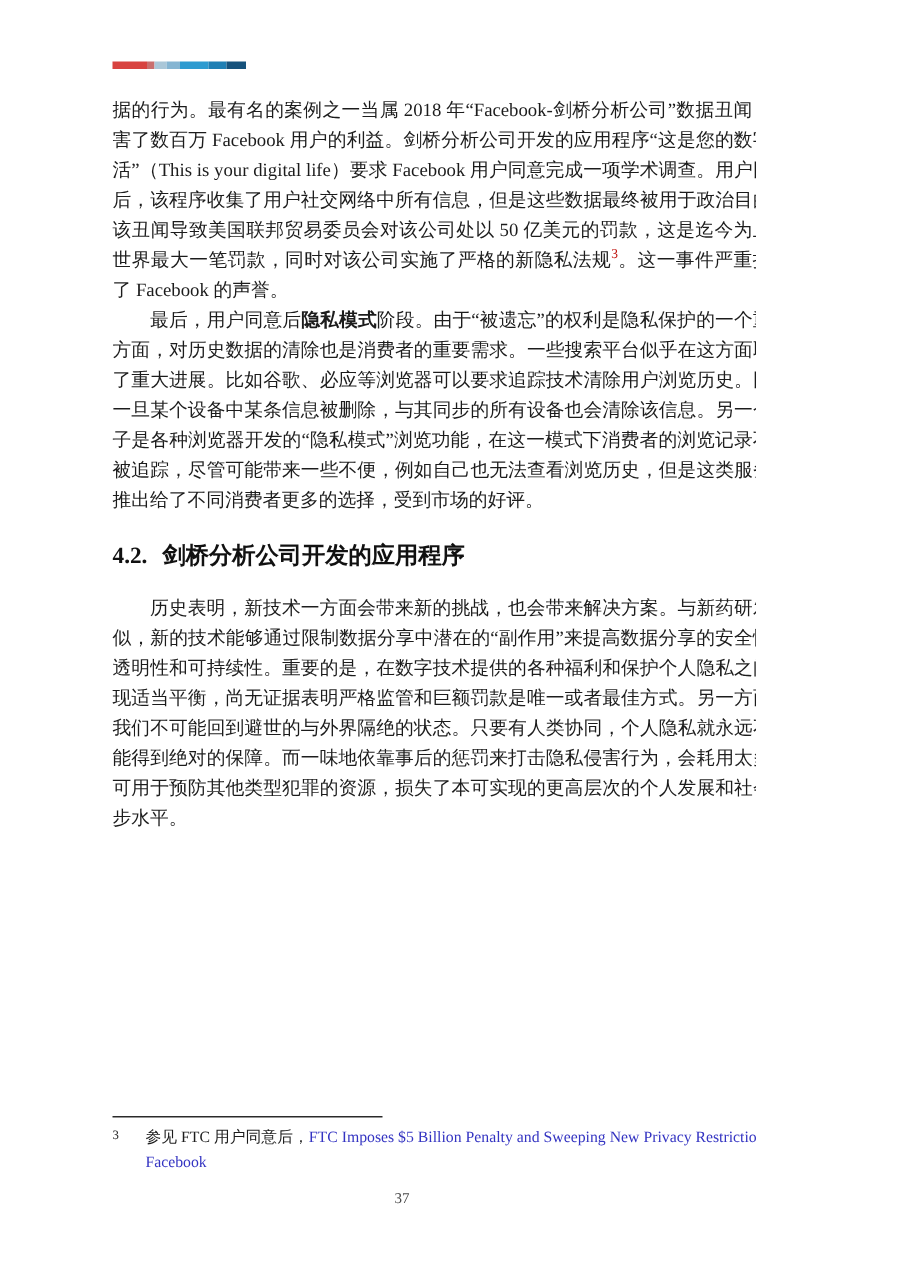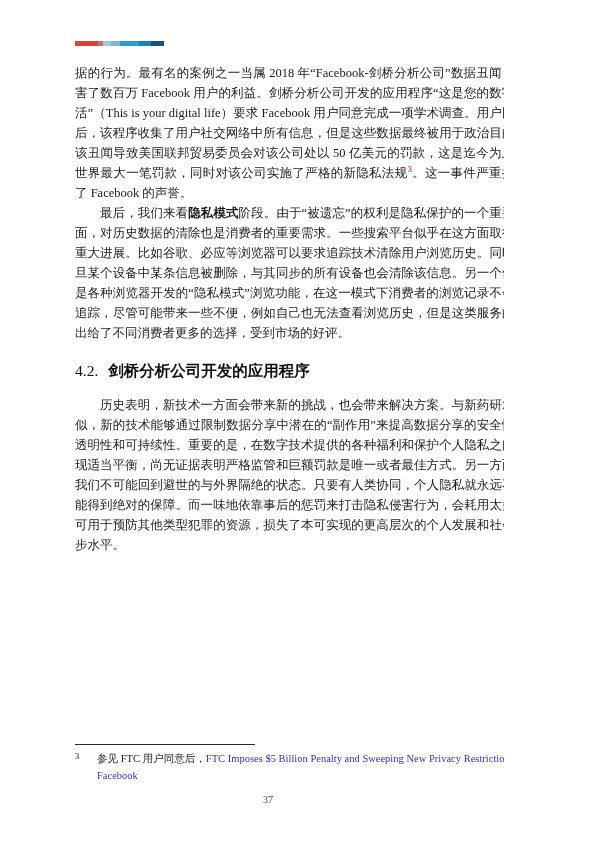--- a/index.html
+++ b/index.html
@@ -29,21 +29,21 @@
   .body-text p{margin:0;text-indent:2em;}
   .body-text p.noindent{text-indent:0;}
   .fnref{color:#c01510;font-size:9px;line-height:0;}
   b.term{font-weight:bold;}
   h2.sec{
     margin:17px 0 13px 0;
     font-size:15.5px;line-height:22px;
     font-weight:bold;color:#111;
     text-align:left;
   }
-  h2.sec .sec-num{font-weight:normal;margin-right:10px;}
+  h2.sec .sec-num{font-weight:bold;margin-right:10px;}
   
   .footnote-area{
     position:absolute;left:75px;top:744px;width:452px;
   }
   .footnote-rule{width:180px;border-top:1.2px solid #2a2a2a;margin-bottom:5px;}
   .footnote{
     position:relative;padding-left:22px;
     font-size:10.5px;line-height:17px;text-align:justify;color:#1c1c1c;
   }
   .footnote .fn-marker{
@@ -78,21 +78,21 @@
       <span style="left: 589px; top: 253px; width: 11px; height: 11px; background: rgb(46, 124, 176);"></span>
       <span style="left: 577px; top: 264px; width: 11px; height: 11px; background: rgb(31, 111, 154);"></span>
       <span style="left: 589px; top: 264px; width: 11px; height: 11px; background: rgb(122, 176, 212);"></span>
       <span style="left: 577px; top: 276px; width: 11px; height: 11px; background: rgb(140, 192, 221);"></span>
     </div>
 
   <main class="body-text">
 
     <p class="noindent"><span>据的行为。最有名的案例之一当属 2018 年“Facebook-剑桥分析公司”数据丑闻，损害了数百万 Facebook 用户的利益。剑桥分析公司开发的应用程序“这是您的数字生活”（This is your digital life）要求 Facebook 用户同意完成一项学术调查。用户同意后，该程序收集了用户社交网络中所有信息，但是这些数据最终被用于政治目的。该丑闻导致美国联邦贸易委员会对该公司处以 50 亿美元的罚款，这是迄今为止全世界最大一笔罚款，同时对该公司实施了严格的新隐私法规</span><sup class="fnref">3</sup><span>。这一事件严重损害了 Facebook 的声誉。</span></p>
 
-    <p><span>最后，我们来看</span><b class="term">隐私模式</b><span>阶段。由于“被遗忘”的权利是隐私保护的一个重要方面，对历史数据的清除也是消费者的重要需求。一些搜索平台似乎在这方面取得了重大进展。比如谷歌、必应等浏览器可以要求追踪技术清除用户浏览历史。同时一旦某个设备中某条信息被删除，与其同步的所有设备也会清除该信息。另一个例子是各种浏览器开发的“隐私模式”浏览功能，在这一模式下消费者的浏览记录不会被追踪，尽管可能带来一些不便，例如自己也无法查看浏览历史，但是这类服务的推出给了不同消费者更多的选择，受到市场的好评。</span></p>
+    <p><span>最后，用户同意后</span><b class="term">隐私模式</b><span>阶段。由于“被遗忘”的权利是隐私保护的一个重要方面，对历史数据的清除也是消费者的重要需求。一些搜索平台似乎在这方面取得了重大进展。比如谷歌、必应等浏览器可以要求追踪技术清除用户浏览历史。同时一旦某个设备中某条信息被删除，与其同步的所有设备也会清除该信息。另一个例子是各种浏览器开发的“隐私模式”浏览功能，在这一模式下消费者的浏览记录不会被追踪，尽管可能带来一些不便，例如自己也无法查看浏览历史，但是这类服务的推出给了不同消费者更多的选择，受到市场的好评。</span></p>
 
     <h2 class="sec"><span class="sec-num">4.2.</span><span>剑桥分析公司开发的应用程序</span></h2>
 
 
 
     <p>历史表明，新技术一方面会带来新的挑战，也会带来解决方案。与新药研发类似，新的技术能够通过限制数据分享中潜在的“副作用”来提高数据分享的安全性、透明性和可持续性。重要的是，在数字技术提供的各种福利和保护个人隐私之间实现适当平衡，尚无证据表明严格监管和巨额罚款是唯一或者最佳方式。另一方面，我们不可能回到避世的与外界隔绝的状态。只要有人类协同，个人隐私就永远不可能得到绝对的保障。而一味地依靠事后的惩罚来打击隐私侵害行为，会耗用太多本可用于预防其他类型犯罪的资源，损失了本可实现的更高层次的个人发展和社会进步水平。</p>
 
 
   </main>
 

